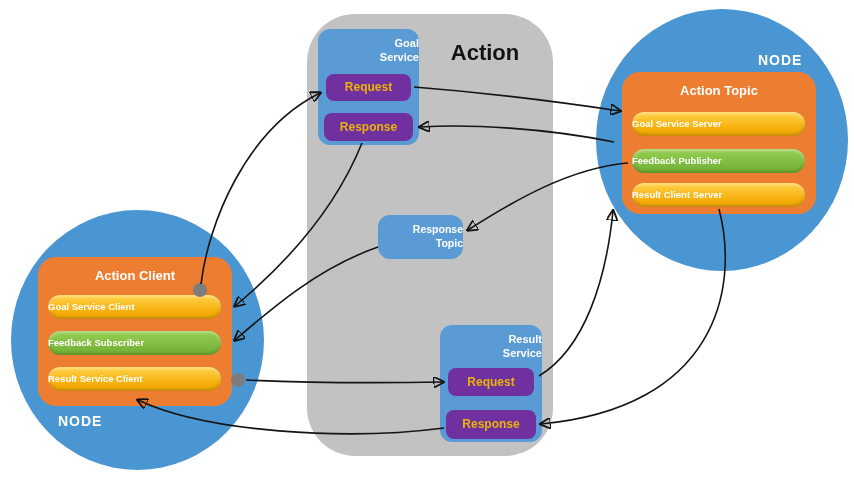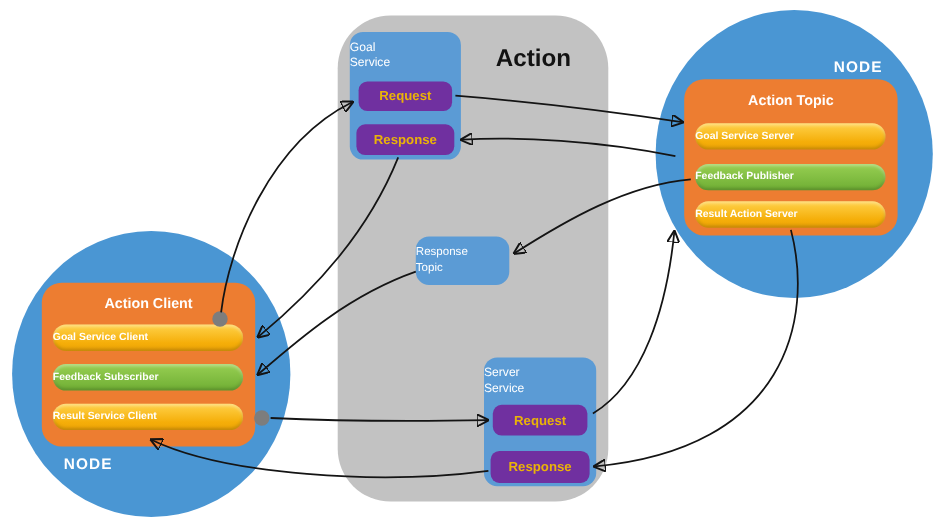--- a/index.html
+++ b/index.html
@@ -14,21 +14,21 @@
     left:307px;top:14px;width:246px;height:442px;
     background:#c2c2c2;border-radius:48px;
   }
   .action-title{
     left:430px;top:40px;width:110px;text-align:center;
     font-size:22px;font-weight:bold;color:#121212;
   }
   
   .svc-box{
     background:#5b9bd5;border-radius:12px;color:#ffffff;
-    text-align:left;font-weight:normal;
+    text-align:right;font-weight:bold;
   }
   .svc-box .svc-line{display:block;font-size:11px;line-height:14px;}
   .goal-svc{left:318px;top:29px;width:101px;height:116px;padding-top:7px;box-sizing:border-box;}
   .result-svc{left:440px;top:325px;width:102px;height:117px;padding-top:7px;box-sizing:border-box;}
   .feedback-topic{left:378px;top:215px;width:85px;height:44px;padding-top:7px;box-sizing:border-box;}
   .feedback-topic .svc-line{font-size:10.5px;line-height:14px;}
   
   .purple-chip{
     background:#7030a0;border-radius:8px;color:#eab308;
     font-size:12px;font-weight:bold;text-align:center;
@@ -82,21 +82,21 @@
 <div class="abs gray-panel"></div>
 <div class="abs action-title">Action</div>
 
 <div class="abs node-circle server-circle"></div>
 <div class="abs node-label server-node-label">NODE</div>
 <div class="abs orange-box server-box">
   <span>Action Topic</span>
 </div>
 <div class="abs pill yellow p-goal-server">Goal Service Server</div>
 <div class="abs pill green p-feedback-pub">Feedback Publisher</div>
-<div class="abs pill yellow p-result-server">Result Action Server</div>
+<div class="abs pill yellow p-result-server">Result Client Server</div>
 
 <div class="abs node-circle client-circle"></div>
 <div class="abs node-label client-node-label">NODE</div>
 <div class="abs orange-box client-box">
   <span>Action Client</span>
 </div>
 <div class="abs pill yellow p-goal-client">Goal Service Client</div>
 <div class="abs pill green p-feedback-sub">Feedback Subscriber</div>
 <div class="abs pill yellow p-result-client">Result Service Client</div>
 
@@ -106,21 +106,21 @@
 </div>
 <div class="abs purple-chip goal-request">Request</div>
 <div class="abs purple-chip goal-response">Response</div>
 
 <div class="abs svc-box feedback-topic">
   <span class="svc-line">Response</span>
   <span class="svc-line">Topic</span>
 </div>
 
 <div class="abs svc-box result-svc">
-  <span class="svc-line">Server</span>
+  <span class="svc-line">Result</span>
   <span class="svc-line">Service</span>
 </div>
 <div class="abs purple-chip result-request">Request</div>
 <div class="abs purple-chip result-response">Response</div>
 
 <div class="abs dot dot1"></div>
 <div class="abs dot dot2"></div>
 
 <svg class="abs arrows" viewBox="0 0 854 480" xmlns="http://www.w3.org/2000/svg">
   <defs>

